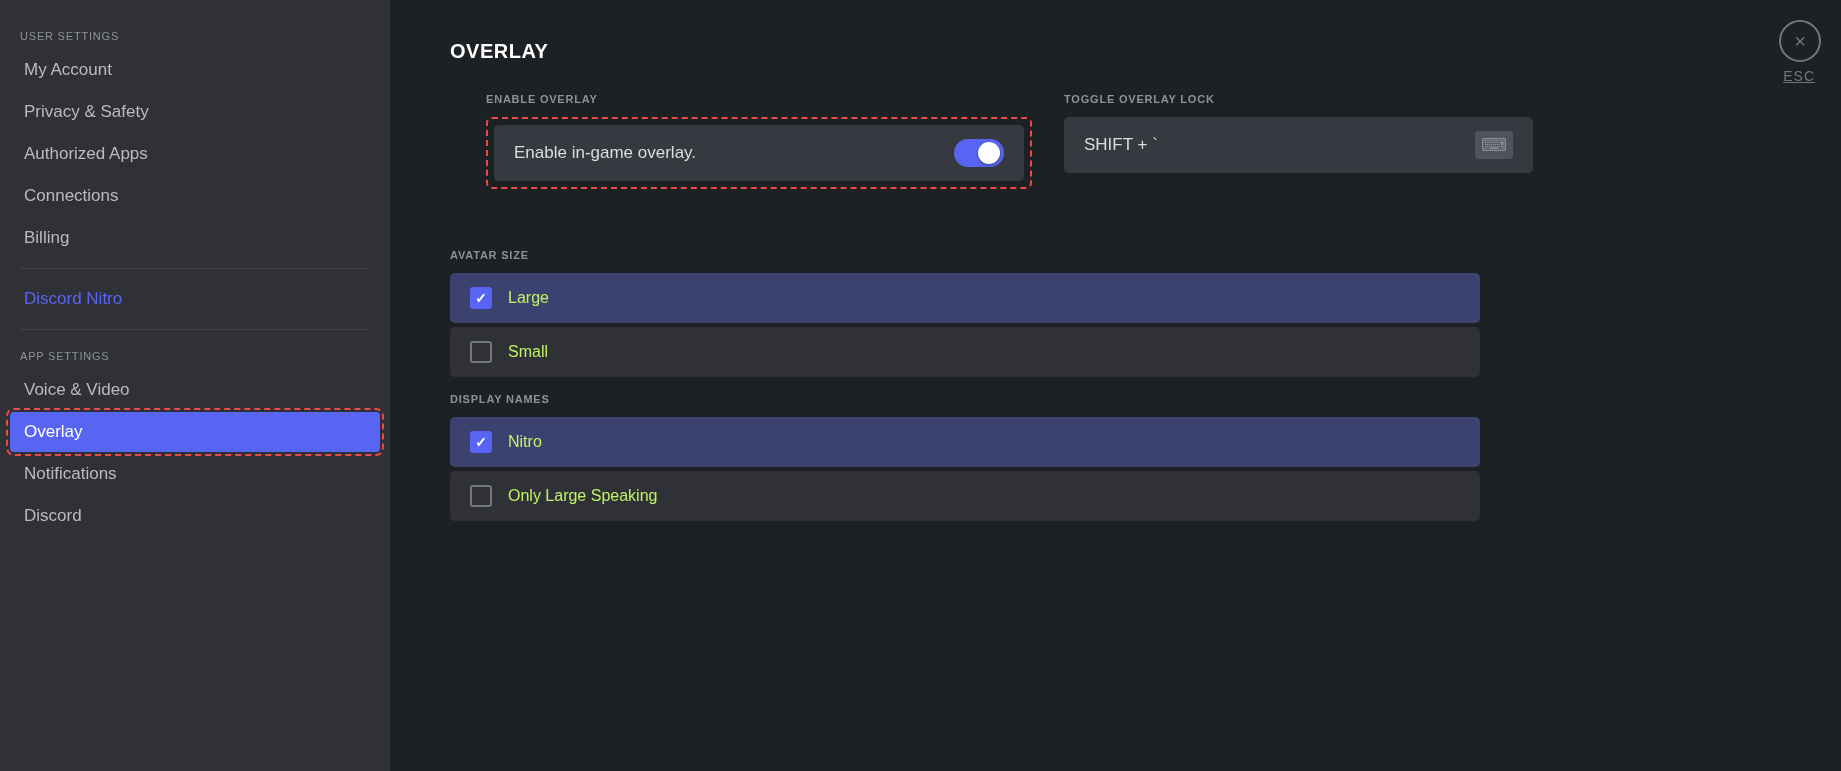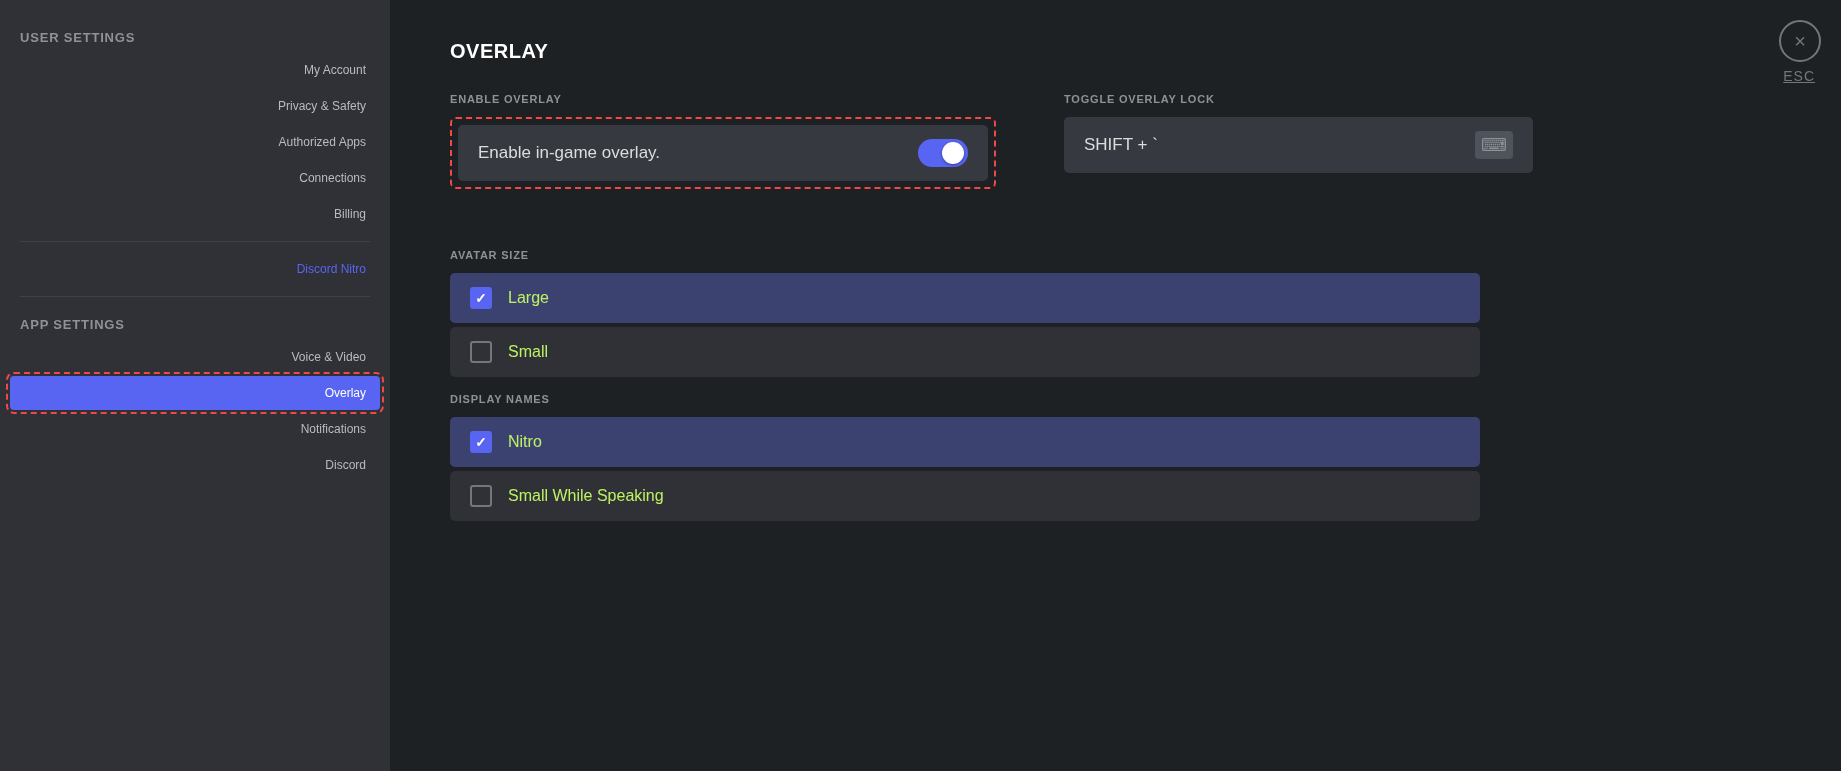--- a/index.html
+++ b/index.html
@@ -18,36 +18,35 @@
     .sidebar {
       width: 390px;
       min-width: 390px;
       background: #2f3136;
       height: 100%;
       padding: 20px 10px;
       overflow-y: auto;
     }
 
     .sidebar-section-label {
-      font-size: 13px;
-      font-weight: 700;
+      font-size: 11px;
+      font-weight: 400;
       color: #8e9297;
       letter-spacing: 0.8px;
       text-transform: uppercase;
       padding: 10px 10px 6px 10px;
     }
 
     .sidebar-item {
       padding: 10px 14px;
-      font-size: 12px;
+      font-size: 17px;
       color: #b9bbbe;
       cursor: pointer;
       border-radius: 4px;
       margin: 2px 0;
-      text-align: right;
     }
 
     .sidebar-item.active {
       background: #5865f2;
       color: #fff;
       outline: 2px dashed #f04747;
       outline-offset: 2px;
     }
 
     .sidebar-item.nitro {
@@ -237,22 +236,23 @@
       right: 26px;
       font-size: 14px;
       color: #72767d;
       letter-spacing: 1px;
       text-decoration: underline;
     }
 
     
     .top-row {
       display: flex;
-      gap: 68px;
+      gap: 32px;
       margin-bottom: 30px;
+      margin-left: 36px;
     }
   </style>
 </head>
 <body>
 
 <div class="sidebar">
   <div class="sidebar-section-label">USER SETTINGS</div>
 
   <div class="sidebar-item">
     <span>My Account</span>
@@ -337,17 +337,17 @@
   </div>
 
   <div class="display-names-section">
     <div class="section-label">DISPLAY NAMES</div>
     <div class="option-row selected">
       <div class="checkbox checked"></div>
       <span class="option-label">Nitro</span>
     </div>
     <div class="option-row">
       <div class="checkbox"></div>
-      <span class="option-label">Small While Speaking</span>
+      <span class="option-label">Only Large Speaking</span>
     </div>
   </div>
 
 </div>
 
 </body></html>

